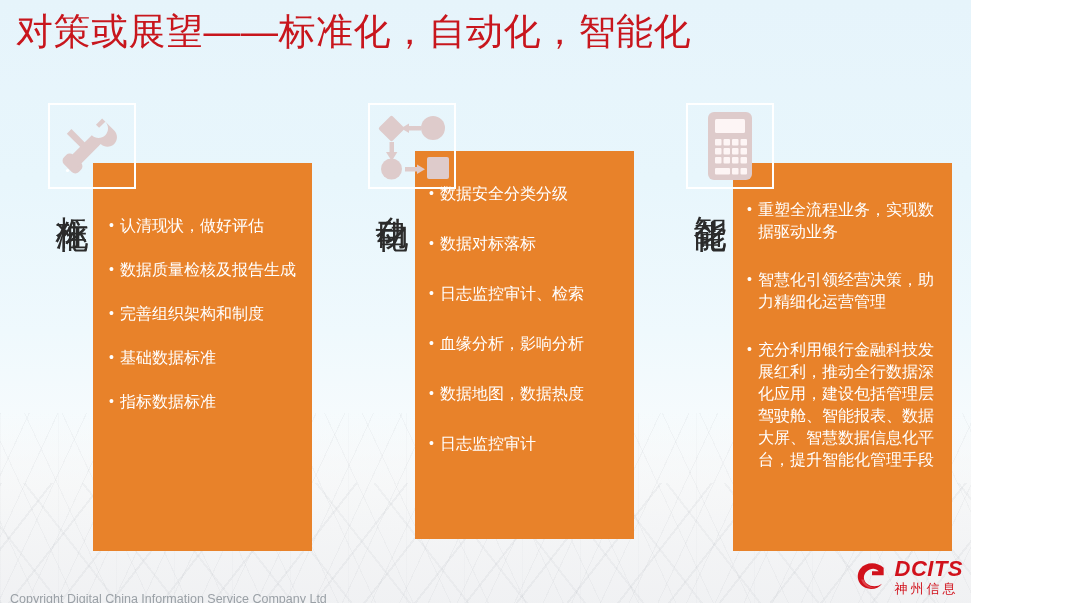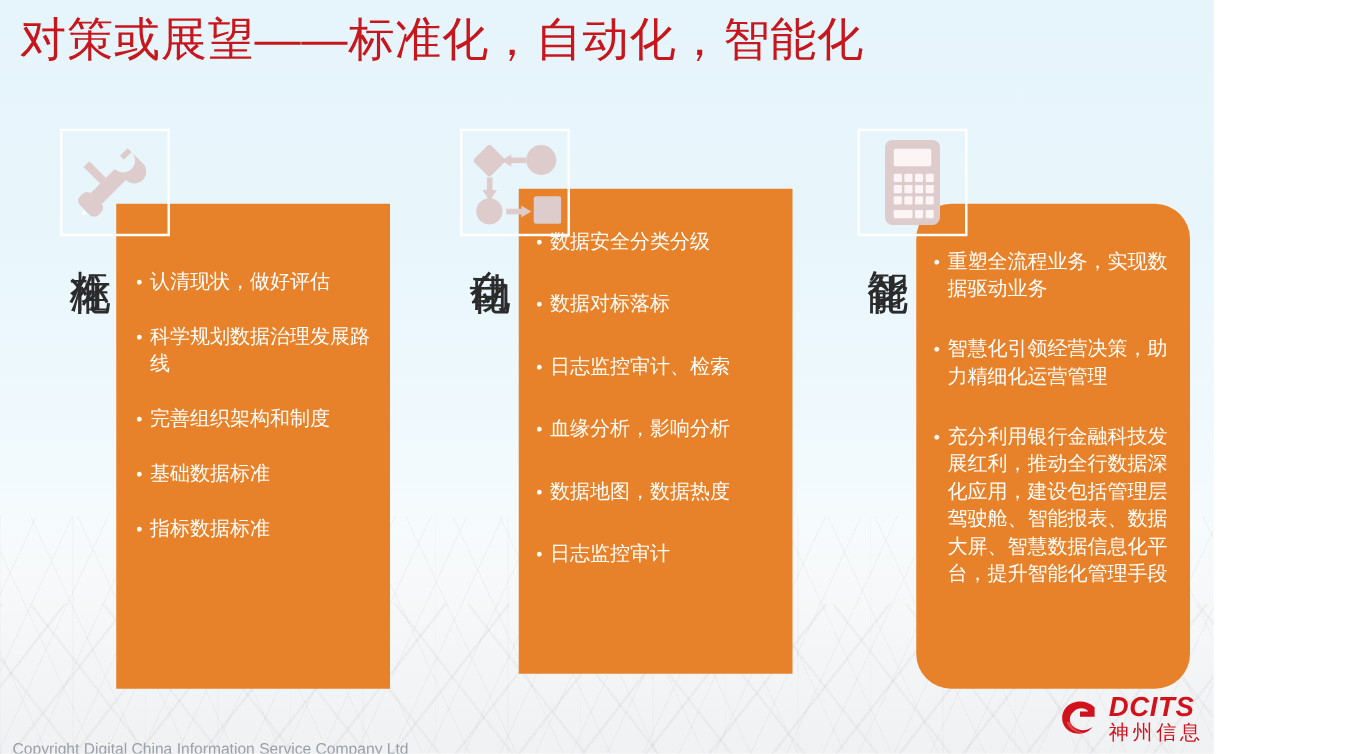--- a/index.html
+++ b/index.html
@@ -146,42 +146,42 @@
   .logo-mark { width: 34px; height: 30px; }
   .logo-text { line-height: 1; }
   .logo-en {
     font-size: 22px;
     font-weight: bold;
     color: #d1111b;
     letter-spacing: 0.5px;
     font-style: italic;
   }
   .logo-cn {
-    font-size: 16px;
+    font-size: 13px;
     color: #d1111b;
     letter-spacing: 3px;
     margin-top: 2px;
   }
 </style>
 </head>
 <body>
 
 <div class="slide">
 
   <div class="bg-texture"></div>
   <div class="bg-texture2"></div>
 
   <div class="title">对策或展望——标准化，自动化，智能化</div>
 
   <div class="column c1">
 
     <div class="orange-box" style="left:93px; top:163px; width:219px; height:388px;">
       <ul class="bullets" style="margin:52px 14px 0 16px;">
         <li>认清现状，做好评估</li>
-        <li>科学规划数据治理发展路线</li>
+        <li>数据质量检核及报告生成</li>
         <li>完善组织架构和制度</li>
         <li>基础数据标准</li>
         <li>指标数据标准</li>
       </ul>
     </div>
 
     <div class="icon-box" style="left:48px; top:103px;">
       <div class="icon-inner">
         <svg width="72" height="70" viewBox="0 0 72 70" aria-hidden="true">
           <g fill="#decbcb">
@@ -236,21 +236,21 @@
           </g>
         </svg>
       </div>
     </div>
 
     <div class="vlabel" style="left:372px; top:190px;">自动化</div>
   </div>
 
   <div class="column c3">
 
-    <div class="orange-box" style="left:733px; top:163px; width:219px; height:388px;border-radius:28px;">
+    <div class="orange-box" style="left:733px; top:163px; width:219px; height:388px;">
       <ul class="bullets" style="margin:36px 12px 0 14px;">
         <li>重塑全流程业务，实现数据驱动业务</li>
         <li>智慧化引领经营决策，助力精细化运营管理</li>
         <li>充分利用银行金融科技发展红利，推动全行数据深化应用，建设包括管理层驾驶舱、智能报表、数据大屏、智慧数据信息化平台，提升智能化管理手段</li>
       </ul>
     </div>
 
     <div class="icon-box" style="left:686px; top:103px;">
       <div class="icon-inner">
         <svg width="64" height="72" viewBox="0 0 64 72" aria-hidden="true">

